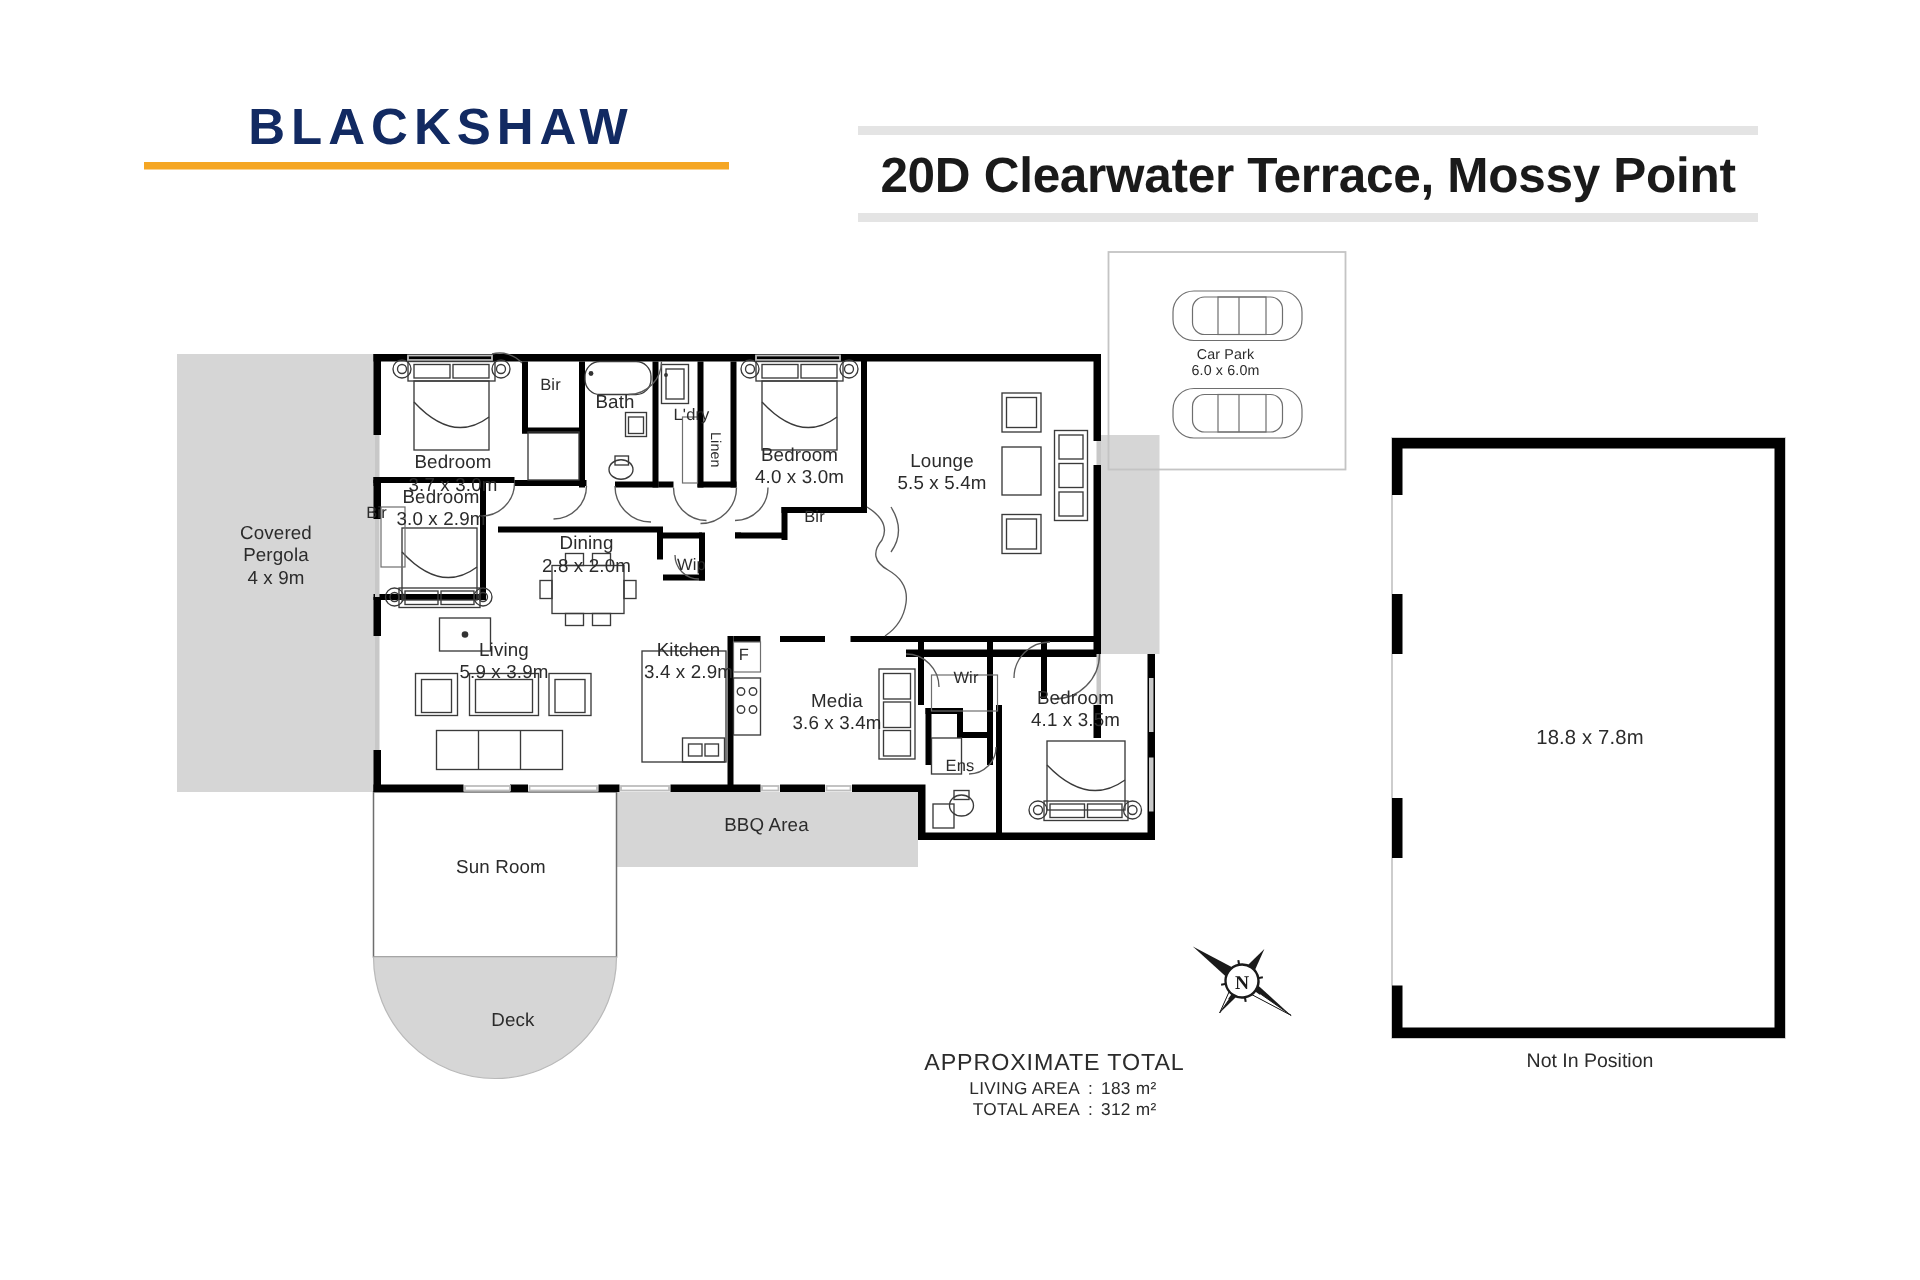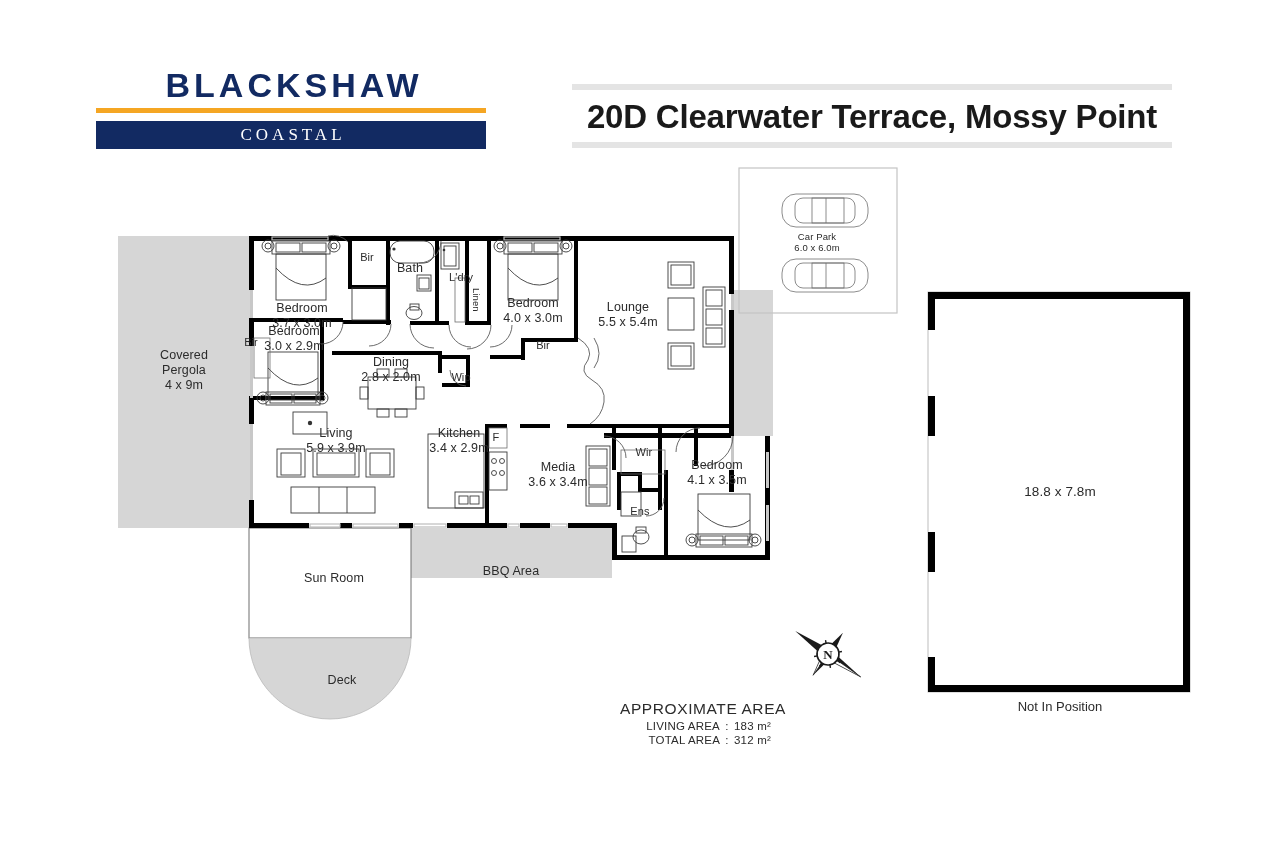--- a/index.html
+++ b/index.html
@@ -68,23 +68,20 @@
   #footer { position: absolute; left: 0; top: 776px; width: 1280px; height: 60px; }
 </style>
 </head>
 <body>
 
 <div id="header">
 
   <div id="brand">
     <div id="brand-word">BLACKSHAW</div>
     <div id="brand-rule"></div>
-    <div id="brand-bar">
-      <span id="brand-sub">COASTAL</span>
-    </div>
   </div>
 
   <div id="title-block">
     <div class="title-rule"></div>
     <div id="doc-title">20D Clearwater Terrace, Mossy Point</div>
     <div class="title-rule"></div>
   </div>
 
 </div>
 
@@ -523,21 +520,21 @@
 
   <div class="lbl lbl-sm" style="left:624px; top:505px; width:32px;">
     <span>Ens</span>
   </div>
 
   <div class="lbl" style="left:676px; top:458px; width:82px;">
     <span>Bedroom</span>
     <span class="dim">4.1 x 3.5m</span>
   </div>
 
-  <div class="lbl" style="left:460px; top:564px; width:102px;">
+  <div class="lbl" style="left:460px; top:543px; width:102px;">
     <span>BBQ Area</span>
   </div>
 
   <div class="lbl" style="left:288px; top:571px; width:92px;">
     <span>Sun Room</span>
   </div>
 
   <div class="lbl" style="left:308px; top:673px; width:68px;">
     <span>Deck</span>
   </div>
@@ -549,21 +546,21 @@
 
   <div class="lbl" style="left:1000px; top:484px; width:120px; font-size:13.5px;">
     <span>18.8 x 7.8m</span>
   </div>
 
 </div>
 
 <div id="not-in-position">Not In Position</div>
 
 <div id="area-block">
-  <div id="area-heading">APPROXIMATE AREA</div>
+  <div id="area-heading">APPROXIMATE TOTAL</div>
   <div class="area-row">
     <span class="k">LIVING  AREA</span>
     <span class="c">:</span>
     <span class="v">183 m²</span>
   </div>
   <div class="area-row">
     <span class="k">TOTAL AREA</span>
     <span class="c">:</span>
     <span class="v">312 m²</span>
   </div>

